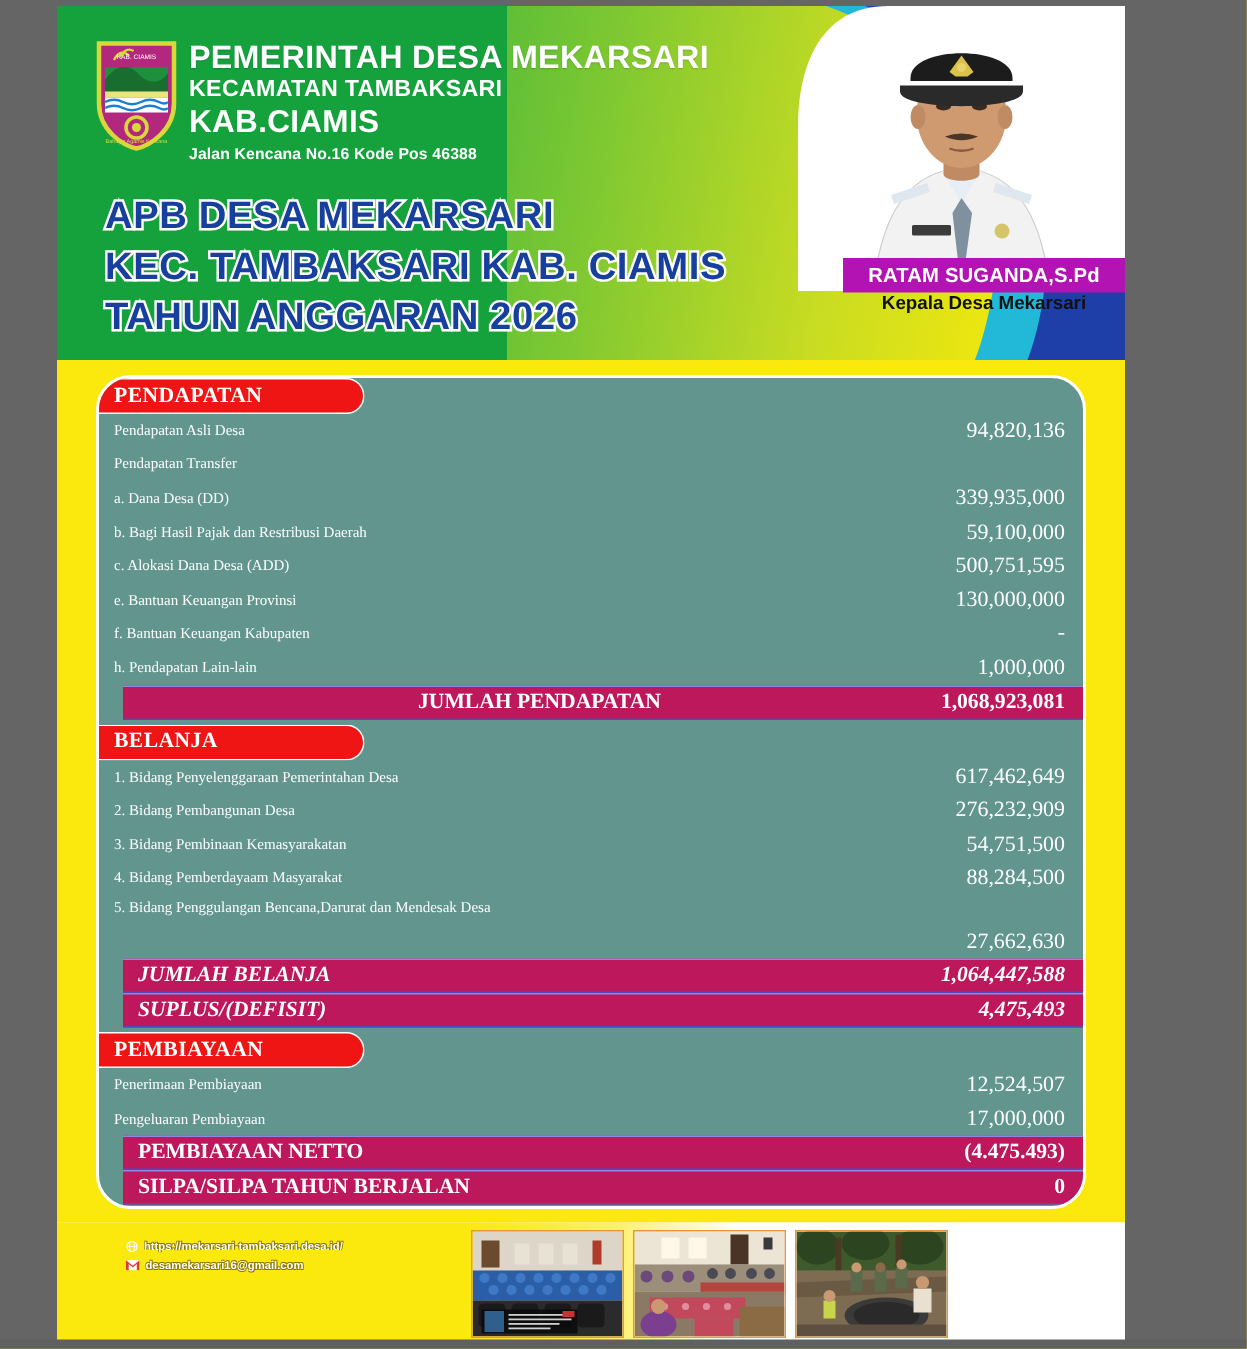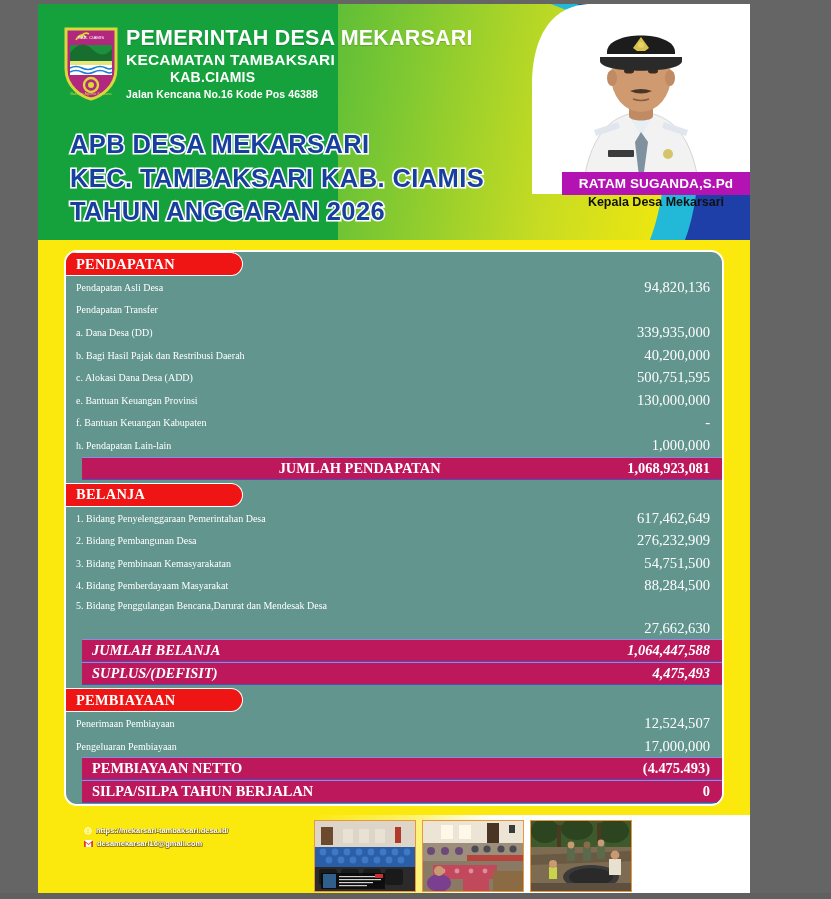--- a/index.html
+++ b/index.html
@@ -68,25 +68,24 @@
   }
   .hdr-l2 {
     color: #ffffff;
     font-size: 15.5px;
     font-weight: bold;
     line-height: 1.25;
     letter-spacing: 0.2px;
   }
   .hdr-l3 {
     color: #ffffff;
-    font-size: 14px;
+    font-size: 21px;
     font-weight: bold;
     line-height: 1.25;
     letter-spacing: 0.2px;
-    margin-left: 44px;
   }
   .hdr-l4 {
     color: #ffffff;
     font-size: 10.5px;
     font-weight: bold;
     line-height: 1.5;
     letter-spacing: 0.1px;
   }
   .title-block {
     position: absolute;
@@ -172,21 +171,21 @@
     background: #fbe80c;
   }
   .table-card {
     position: absolute;
     left: 26px;
     top: 10px;
     width: 660px;
     height: 556px;
     background: #61958e;
     border: 2px solid #ffffff;
-    border-radius: 13px;
+    border-radius: 23px;
     overflow: hidden;
     box-sizing: border-box;
   }
   .row {
     display: flex;
     align-items: center;
     height: 22.6px;
     padding: 0 12px 0 10px;
     box-sizing: border-box;
   }
@@ -437,21 +436,21 @@
           <div class="row">
             <div class="lbl">Pendapatan Transfer</div>
             <div class="val"></div>
           </div>
           <div class="row">
             <div class="lbl">a. Dana Desa (DD)</div>
             <div class="val">339,935,000</div>
           </div>
           <div class="row">
             <div class="lbl">b. Bagi Hasil Pajak dan Restribusi Daerah</div>
-            <div class="val">40,200,000</div>
+            <div class="val">59,100,000</div>
           </div>
           <div class="row">
             <div class="lbl">c. Alokasi Dana Desa (ADD)</div>
             <div class="val">500,751,595</div>
           </div>
           <div class="row">
             <div class="lbl">e. Bantuan Keuangan Provinsi</div>
             <div class="val">130,000,000</div>
           </div>
           <div class="row">

